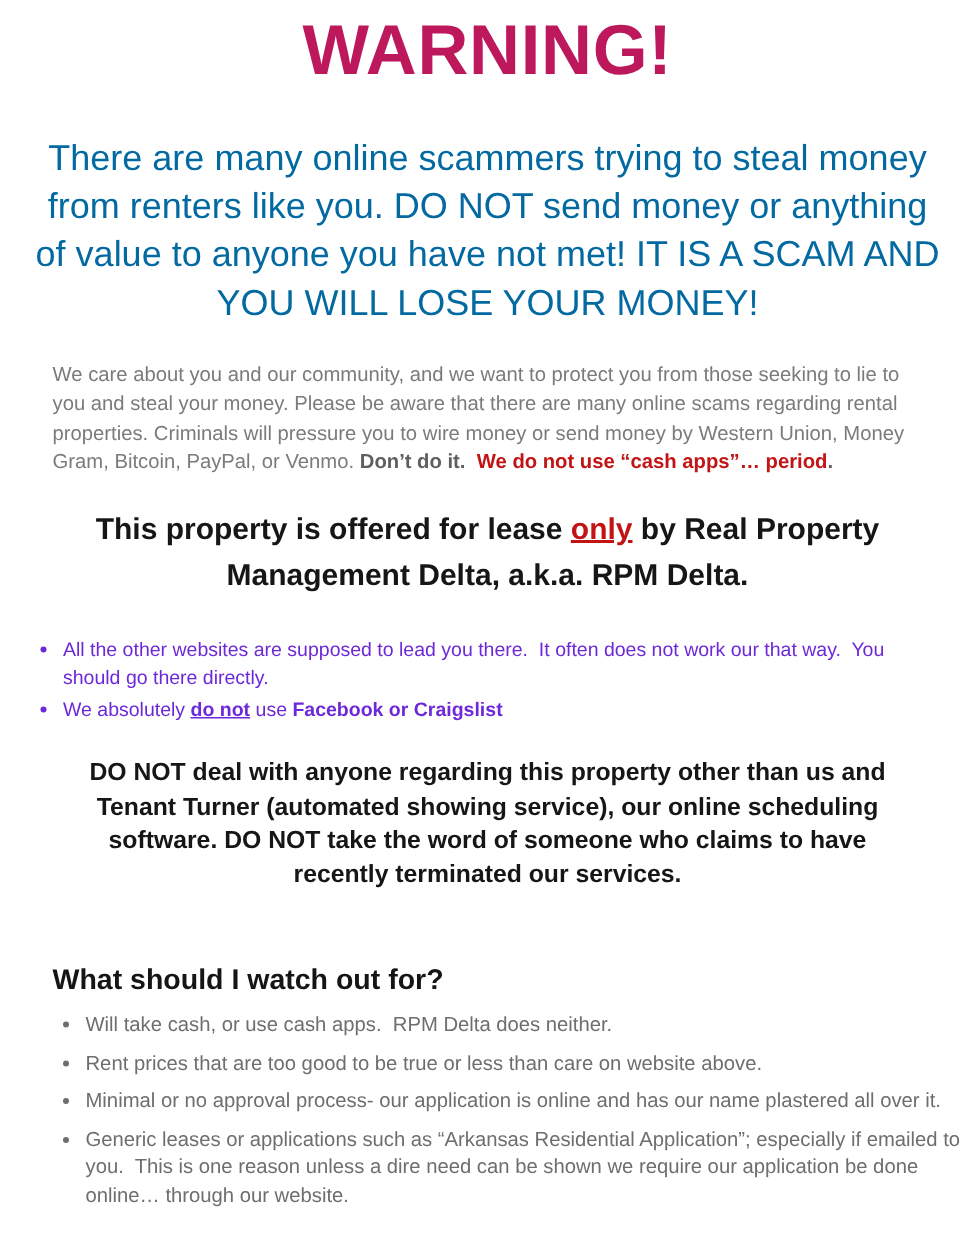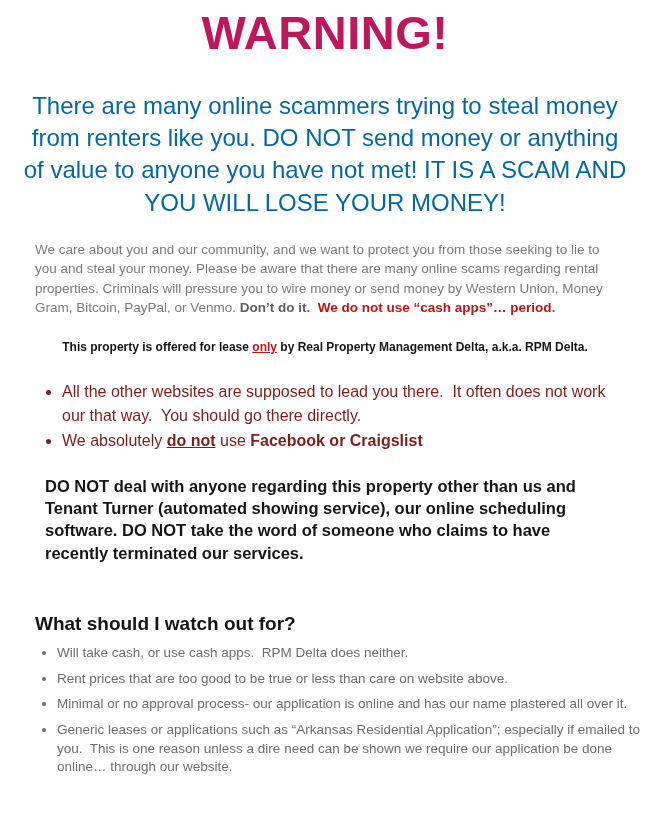--- a/index.html
+++ b/index.html
@@ -43,50 +43,50 @@
     line-height:1.45;
     color:var(--text-gray,#7b7b7b);
   }
   .bold-gray{font-weight:700;color:var(--bold-gray,#5f5f5f);}
   .red-bold{font-weight:700;color:var(--red,#c21414);}
 
   .offer{
     margin:20px 30px 0 30px;
     text-align:center;
     font-weight:700;
-    font-size:12px;
+    font-size:20px;
     line-height:1.55;
     color:var(--text-black,#161616);
   }
   .red-underline{color:var(--red,#c21414);text-decoration:underline;}
 
   .channels{
     margin:29px 20px 0 35px;
     font-weight:700;
     font-size:16.5px;
     line-height:1.42;
     color:var(--text-black,#161616);
   }
   .kw{color:var(--keyword-blue,#2878be);}
   .url-link{color:var(--link-blue,#1212c8);text-decoration:underline;cursor:pointer;}
 
   ul.notes{
     margin:23px 25px 0 0;
-    padding-left:62px;
-    font-size:16px;
+    padding-left:42px;
+    font-size:13px;
     line-height:1.5;
-    color:#7f1d1d;
+    color:#6d28d9;
   }
   ul.notes li{margin-bottom:1px;}
   .bold-ul{font-weight:700;text-decoration:underline;}
   .bold{font-weight:700;}
 
   .warning2{
     margin:22px 45px 0 45px;
-    text-align:left;
+    text-align:center;
     font-weight:700;
     font-size:16.5px;
     line-height:1.36;
     color:var(--text-black,#161616);
   }
 
   .watch-heading{
     margin:49px 0 0 35px;
     font-weight:700;
     font-size:19px;

